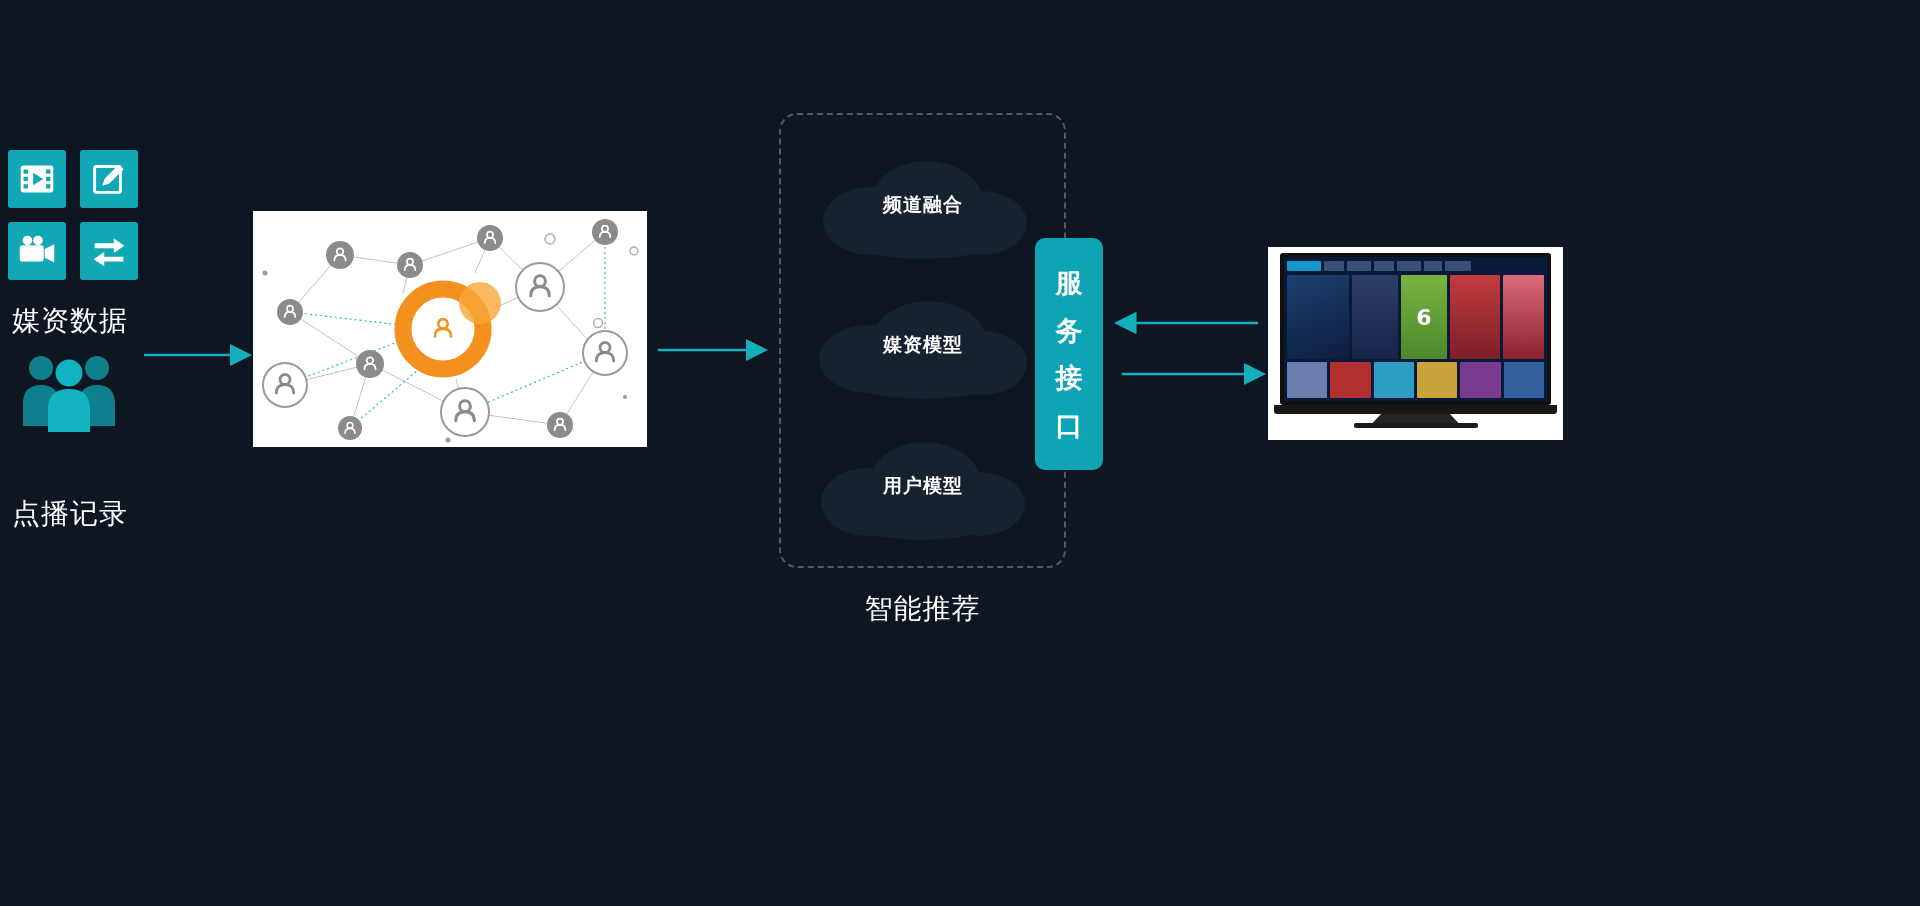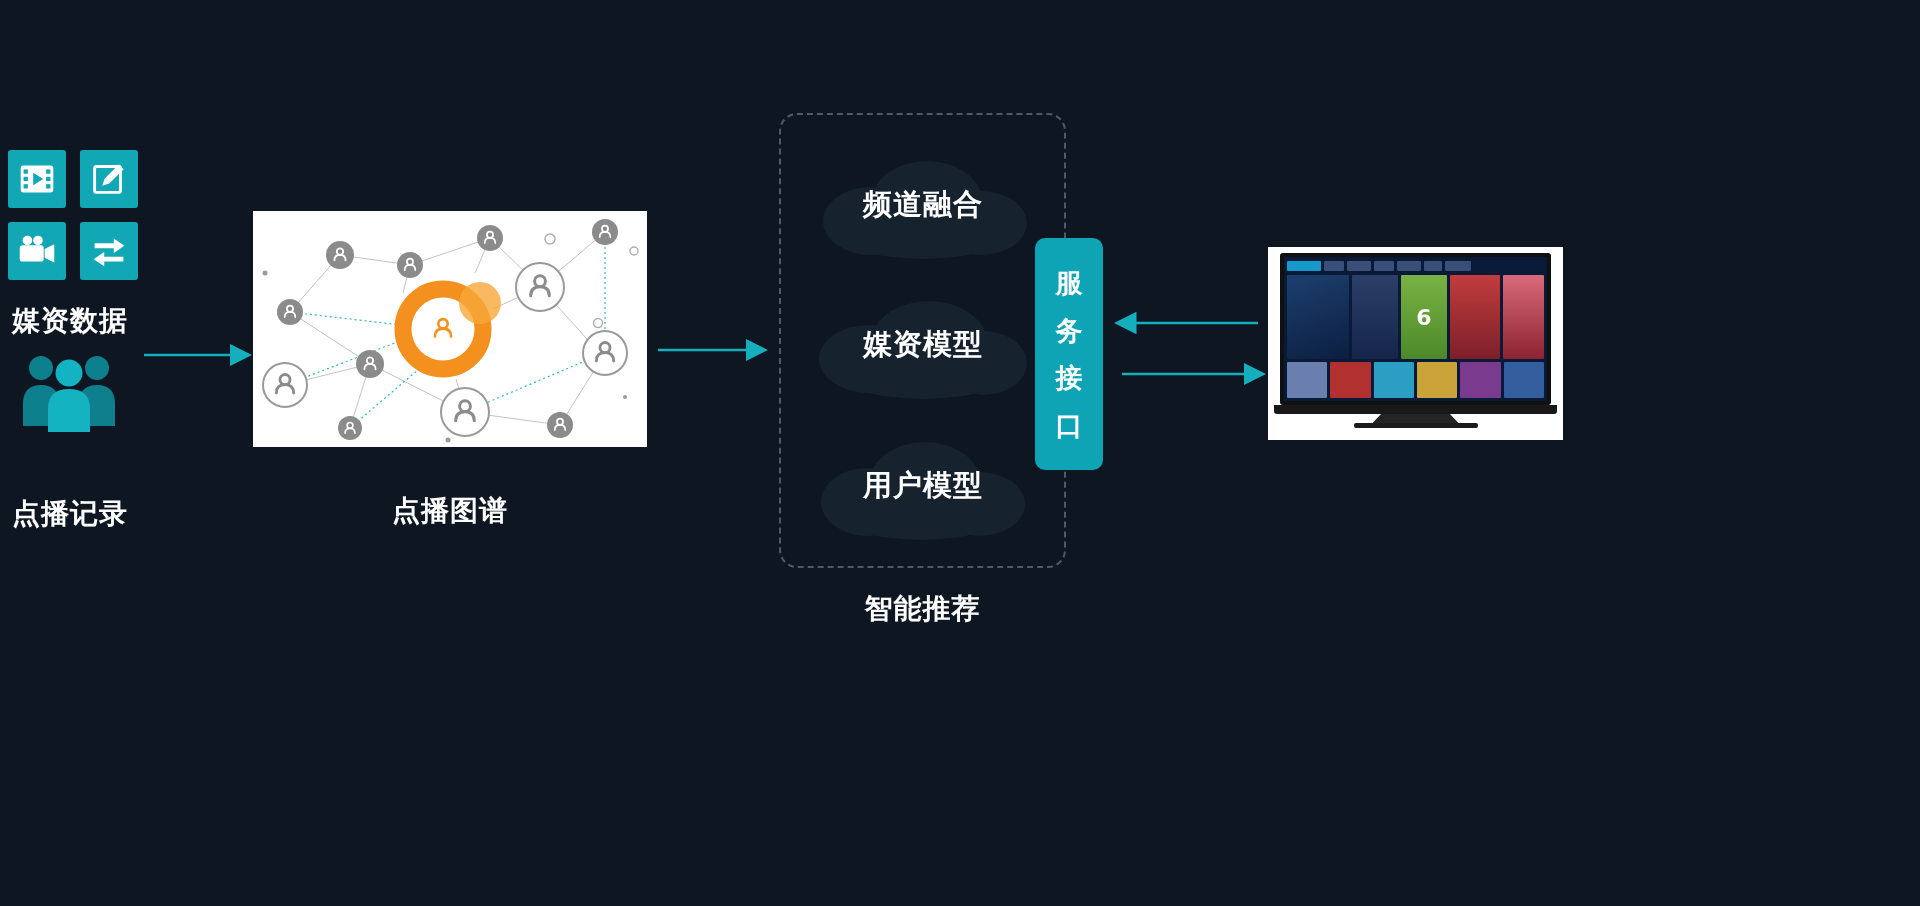--- a/index.html
+++ b/index.html
@@ -1,21 +1,21 @@
 <!DOCTYPE html>
 <html><head>
 <meta charset="utf-8">
 <style>
   html,body{margin:0;padding:0;background:#0d1621;}
   .canvas{
     position:relative;width:1920px;height:906px;background:#0d1621;overflow:hidden;
     font-family:"DejaVu Sans","Liberation Sans",sans-serif;color:#ffffff;
   }
   .label{
-    position:absolute;color:#ffffff;font-size:28px;font-weight:700;letter-spacing:1px;white-space:nowrap;
+    position:absolute;color:#ffffff;font-size:28px;font-weight:400;letter-spacing:1px;white-space:nowrap;
   }
   .label.centered{text-align:center;}
   
   .icon-grid{
     position:absolute;left:8px;top:150px;
     display:grid;grid-template-columns:58px 58px;grid-auto-rows:58px;gap:14px;
   }
   .sq{
     width:58px;height:58px;background:#12a7b5;border-radius:3px;
     display:flex;align-items:center;justify-content:center;
@@ -30,21 +30,21 @@
   .arrow{position:absolute;overflow:visible;}
   
   .dashed-box{
     position:absolute;left:779px;top:113px;width:287px;height:455px;
     border:2px dashed #4f5a66;border-radius:18px;box-sizing:border-box;
   }
   .cloud{position:absolute;left:22px;width:240px;height:120px;}
   .cloud svg{position:absolute;inset:0;}
   .cloud .cloud-text{
     position:absolute;inset:0;display:flex;align-items:center;justify-content:center;
-    font-size:29px;font-weight:600;color:#ffffff;letter-spacing:1px;
+    font-size:19px;font-weight:600;color:#ffffff;letter-spacing:1px;
   }
   .cloud1{top:30px;}
   .cloud2{top:170px;}
   .cloud3{top:311px;}
   
   .service-box{
     position:absolute;left:1035px;top:238px;width:68px;height:232px;
     background:#0ea4b5;border-radius:10px;
     display:flex;flex-direction:column;align-items:center;justify-content:space-evenly;
     padding:10px 0;box-sizing:border-box;
@@ -221,21 +221,20 @@
 
       <circle cx="297" cy="28" r="5" fill="#ffffff" stroke="#b0b0b0" stroke-width="1.5"></circle>
       <circle cx="381" cy="40" r="4" fill="#ffffff" stroke="#b0b0b0" stroke-width="1.5"></circle>
       <circle cx="345" cy="112" r="4.5" fill="#ffffff" stroke="#b0b0b0" stroke-width="1.5"></circle>
       <circle cx="12" cy="62" r="2.5" fill="#9a9a9a"></circle>
       <circle cx="195" cy="229" r="2.5" fill="#9a9a9a"></circle>
       <circle cx="372" cy="186" r="2" fill="#9a9a9a"></circle>
     </svg>
   </div>
 
-  <div class="label centered" style="left:253px;top:492px;width:394px;">点播图谱</div>
 
   <svg class="arrow" style="left:656px;top:339px;" width="110" height="22">
     <defs>
       <marker id="ah2" markerWidth="10" markerHeight="10" refX="1" refY="4.5" orient="auto">
         <path d="M0 0 L9 4.5 L0 9 Z" fill="#15aebc"></path>
       </marker>
     </defs>
     <line x1="2" y1="11" x2="92" y2="11" stroke="#15aebc" stroke-width="2.5" marker-end="url(#ah2)"></line>
   </svg>
 

